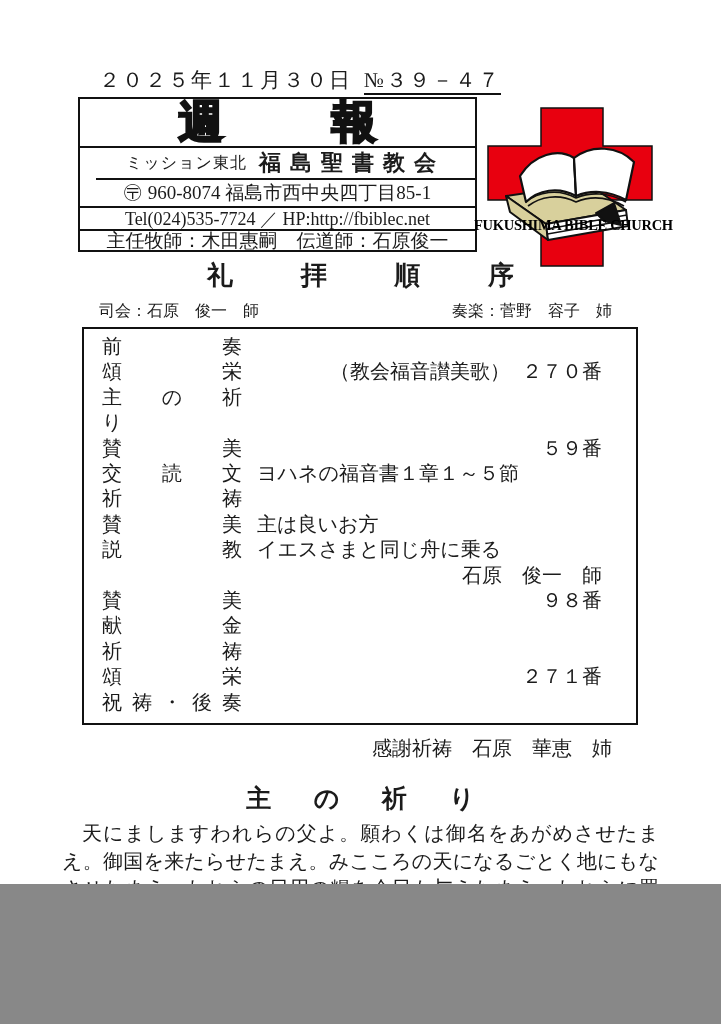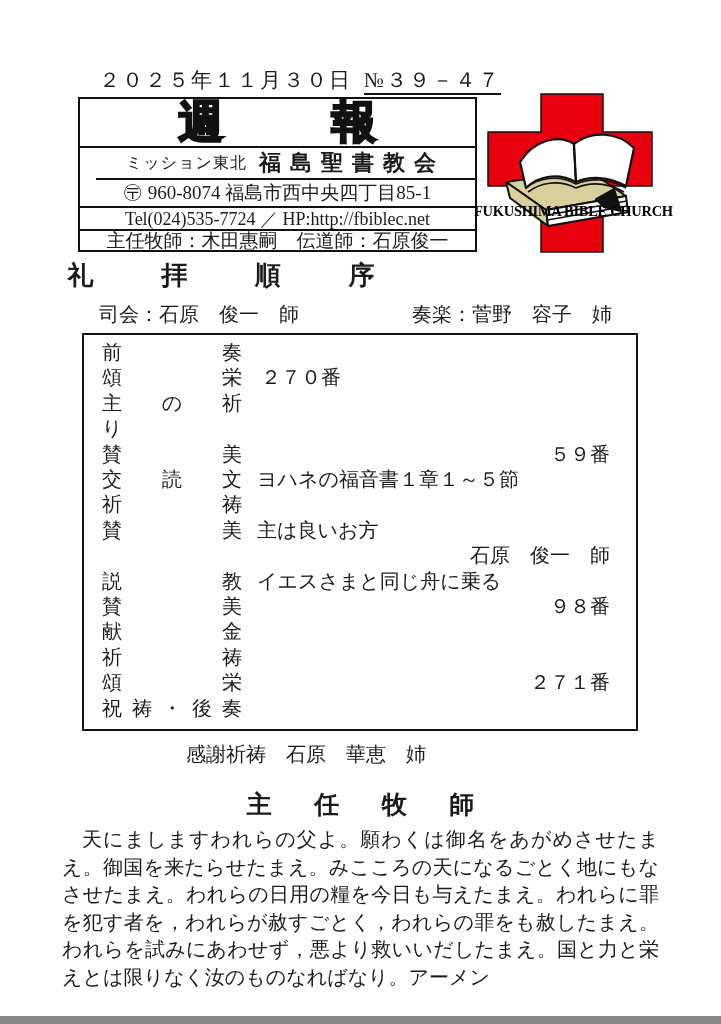--- a/index.html
+++ b/index.html
@@ -1,18 +1,18 @@
 <!DOCTYPE html>
 <html style="--cross-red: #e8000f; --book-tan: #d8d09c; --ink: #1b1b1b;"><head>
 <meta charset="utf-8">
 <style>
   html,body{margin:0;padding:0;background:#888;}
   .page{
     position:relative;
-    width:721px;height:1016px;
+    width:721px;height:884px;
     margin:0 auto;
     background:#ffffff;
     color:var(--ink,#1b1b1b);
     font-family:"Liberation Serif","DejaVu Serif",serif;
     overflow:hidden;
   }
   
   .date-line{
     position:absolute;left:99px;top:66px;
     font-size:21px;letter-spacing:2px;white-space:nowrap;
@@ -34,54 +34,54 @@
     text-shadow:0 0 1px #111;
   }
   .hb-church{height:32px;gap:12px;margin-left:16px;}
   .mission{font-size:16px;letter-spacing:1px;}
   .church{font-size:22px;font-weight:700;letter-spacing:9px;white-space:nowrap;}
   .hb-addr{height:28px;font-size:19px;gap:6px;white-space:nowrap;}
   .postal-mark{font-size:19px;}
   .hb-tel{height:23px;font-size:18px;white-space:nowrap;}
   .hb-staff{height:20px;font-size:19px;white-space:nowrap;border-radius:6px;}
   
-  .logo{position:absolute;left:476px;top:86px;width:184px;height:172px;}
+  .logo{position:absolute;left:476px;top:100px;width:184px;height:172px;}
   .logo svg{position:absolute;left:0;top:0;}
   .logo-caption{
     position:absolute;left:-2px;top:117px;width:188px;
     text-align:center;font-weight:700;font-size:14.5px;
     letter-spacing:-0.3px;white-space:nowrap;color:#000;
   }
   
   .service-heading{
-    margin:258px 0 5px 0;text-align:left;
+    margin:258px 0 5px 0;text-align:center;
     font-size:26px;font-weight:600;
     letter-spacing:2.6em;padding-left:2.6em;white-space:nowrap;
   }
   .roles-row{
     display:flex;justify-content:space-between;
-    margin:8px 109px 5px 99px;font-size:20px;
+    margin:8px 109px 5px 99px;font-size:16px;
   }
   .service-box{
     margin-left:82px;width:556px;box-sizing:border-box;
     border:2px solid #111;
-    padding:5px 26px 8px 18px;
+    padding:5px 34px 8px 18px;
     font-size:20px;
   }
   .srow{display:flex;align-items:baseline;line-height:25.4px;}
   .slabel{
     flex:none;width:140px;margin-right:15px;
     text-align:justify;text-align-last:justify;text-justify:inter-character;
   }
   .scontent{flex:1;text-align:left;white-space:nowrap;}
   .snote{margin-left:auto;margin-right:8px;white-space:nowrap;}
   .snum{min-width:84px;text-align:right;white-space:nowrap;}
   .srow-right{justify-content:flex-end;}
   .spreacher{margin-left:auto;white-space:nowrap;}
-  .thanks-line{margin:10px 109px 0 0;text-align:center;font-size:20px;}
+  .thanks-line{margin:10px 109px 0 0;text-align:right;font-size:20px;}
   
   .prayer-heading{
     margin:20px 0 5px 0;text-align:center;
     font-size:25px;font-weight:600;
     letter-spacing:1.7em;padding-left:1.7em;white-space:nowrap;
   }
   .prayer-body{
     margin:0 62px;font-size:20px;line-height:27.5px;
     text-align:justify;text-indent:20px;
   }
@@ -144,20 +144,21 @@
     <span>奏楽：菅野　容子　姉</span>
   </div>
 
   <div class="service-box">
     <div class="srow">
       <span class="slabel">前　　　奏</span>
       <span class="scontent"></span>
     </div>
     <div class="srow">
       <span class="slabel">頌　　　栄</span>
+      <span class="snote">（教会福音讃美歌）</span>
       <span class="snum">２７０番</span>
     </div>
     <div class="srow">
       <span class="slabel">主　の　祈　り</span>
       <span class="scontent"></span>
     </div>
     <div class="srow">
       <span class="slabel">賛　　　美</span>
       <span class="scontent"></span>
       <span class="snum">５９番</span>
@@ -167,28 +168,28 @@
       <span class="scontent">ヨハネの福音書１章１～５節</span>
     </div>
     <div class="srow">
       <span class="slabel">祈　　　祷</span>
       <span class="scontent"></span>
     </div>
     <div class="srow">
       <span class="slabel">賛　　　美</span>
       <span class="scontent">主は良いお方</span>
     </div>
+    <div class="srow">
+      <span class="slabel">説　　　教</span>
+      <span class="scontent">イエスさまと同じ舟に乗る</span>
+    </div>
     <div class="srow srow-right">
       <span class="spreacher">石原　俊一　師</span>
     </div>
     <div class="srow">
-      <span class="slabel">説　　　教</span>
-      <span class="scontent">イエスさまと同じ舟に乗る</span>
-    </div>
-    <div class="srow">
       <span class="slabel">賛　　　美</span>
       <span class="scontent"></span>
       <span class="snum">９８番</span>
     </div>
     <div class="srow">
       <span class="slabel">献　　　金</span>
       <span class="scontent"></span>
     </div>
     <div class="srow">
       <span class="slabel">祈　　　祷</span>
@@ -200,16 +201,16 @@
       <span class="snum">２７１番</span>
     </div>
     <div class="srow">
       <span class="slabel">祝祷・後奏</span>
       <span class="scontent"></span>
     </div>
   </div>
 
   <div class="thanks-line">感謝祈祷　石原　華恵　姉</div>
 
-  <div class="prayer-heading">主任牧師</div>
+  <div class="prayer-heading">主の祈り</div>
   <p class="prayer-body">天にましますわれらの父よ。願わくは御名をあがめさせたまえ。御国を来たらせたまえ。みこころの天になるごとく地にもなさせたまえ。われらの日用の糧を今日も与えたまえ。われらに罪を犯す者を，われらが赦すごとく，われらの罪をも赦したまえ。われらを試みにあわせず，悪より救いいだしたまえ。国と力と栄えとは限りなく汝のものなればなり。アーメン</p>
 
 </div>
 
 </body></html>

